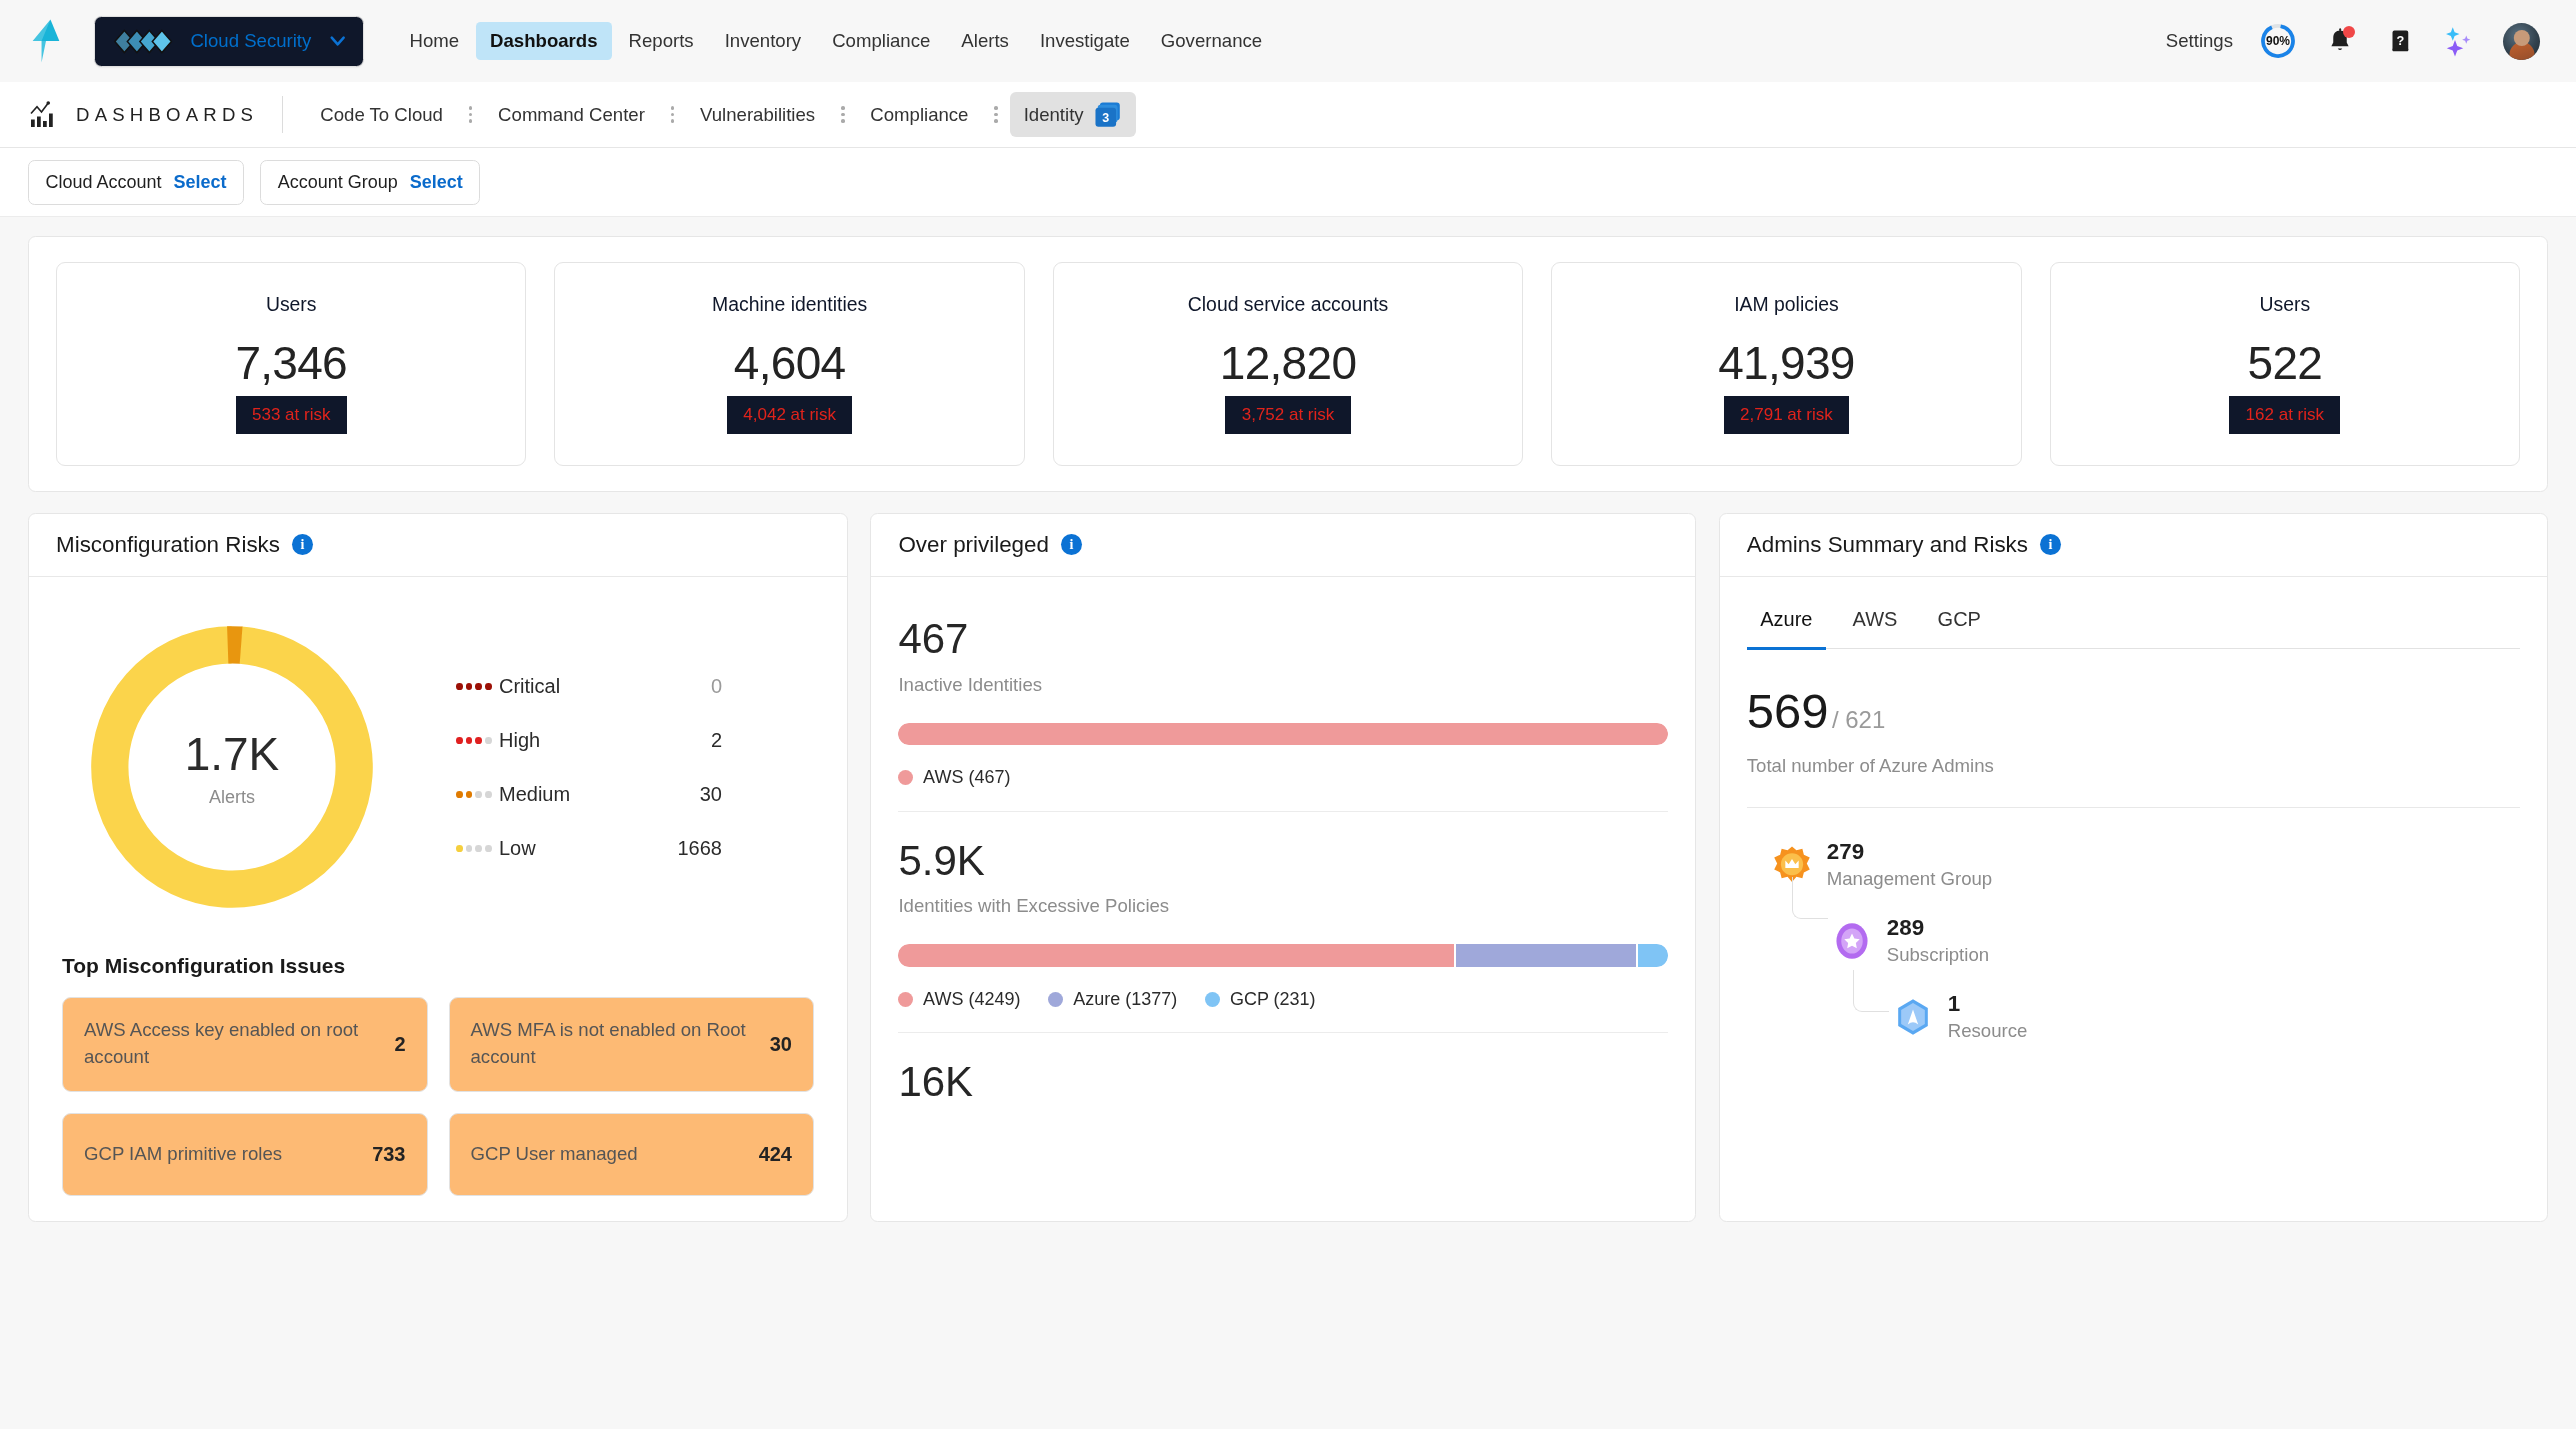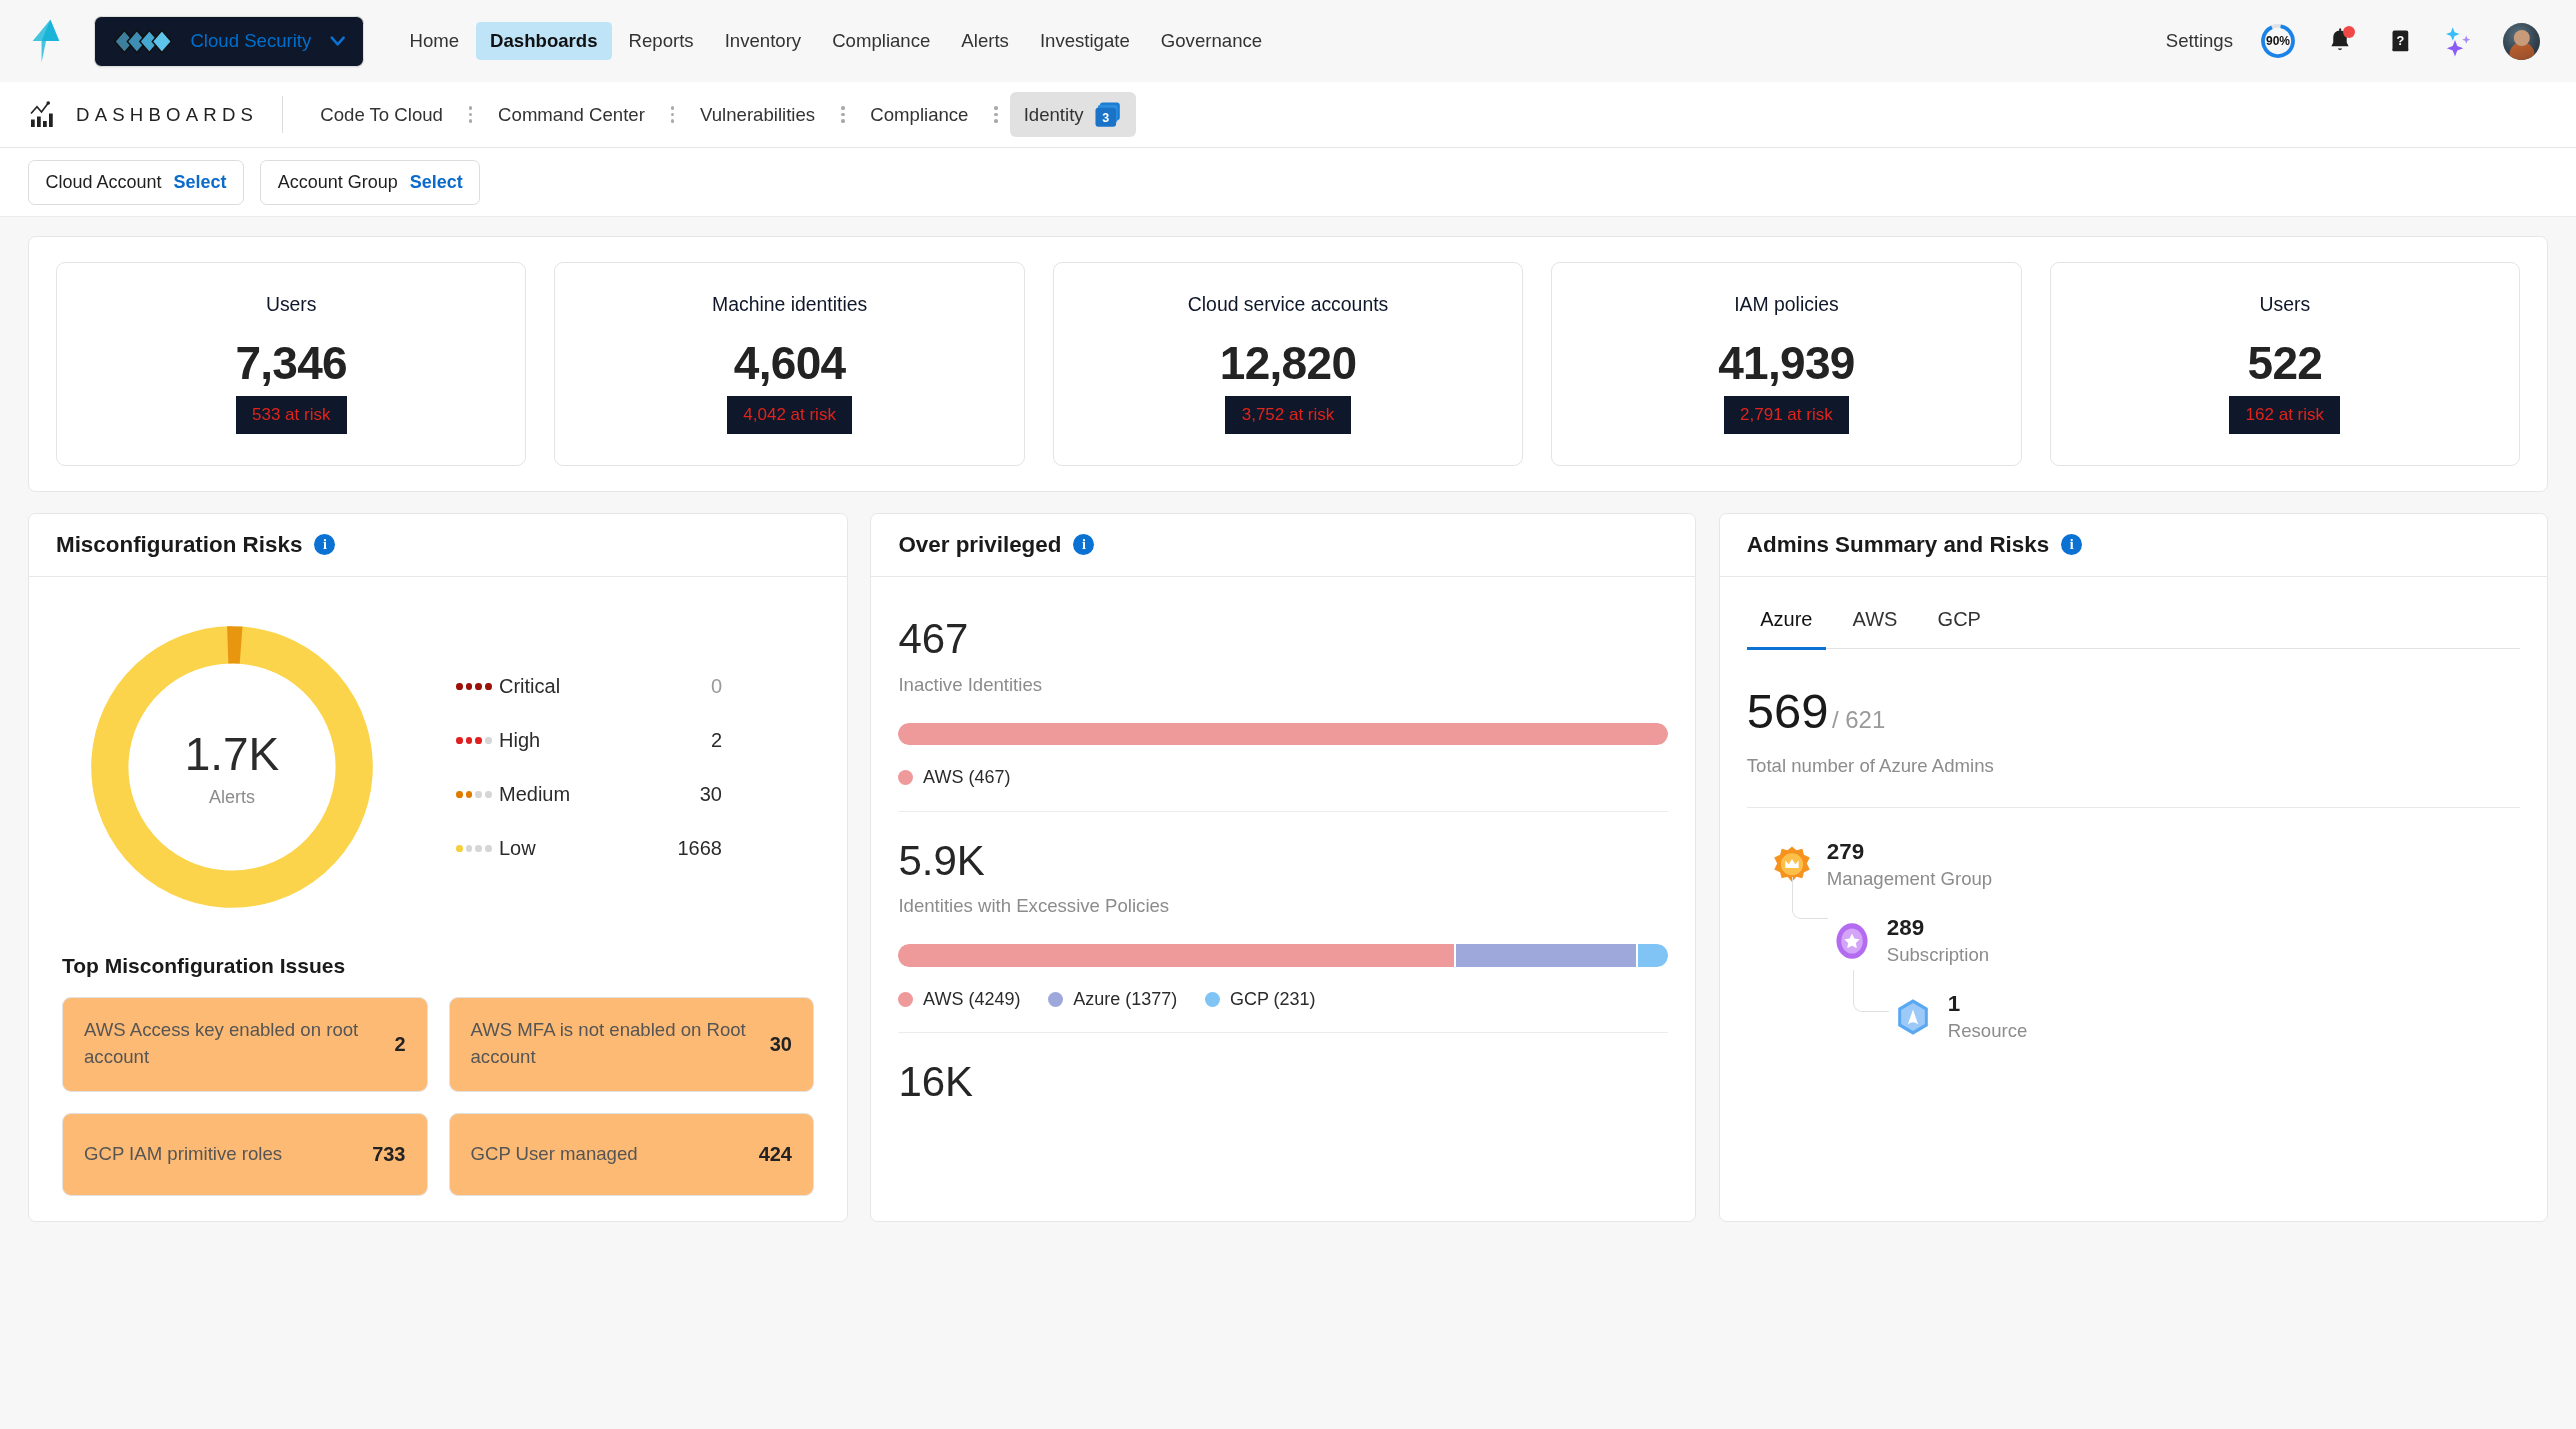--- a/index.html
+++ b/index.html
@@ -102,40 +102,40 @@
 
   .kpirow {
     background: #ffffff; border: 0.7px solid #e6e6e6; border-radius: 7.5px;
     padding: 25px 27px; display: flex; gap: 28px;
   }
   .kpicard {
     flex: 1; border: 0.7px solid #e4e4e4; border-radius: 9px; background: #fff;
     padding: 30px 15px 31px 15px; text-align: center;
   }
   .kpi-title { font-size: 19.4px; color: #0f172a; margin-bottom: 19.4px; }
-  .kpi-value { font-size: 46px; font-weight: 700; color: #232323; letter-spacing: -0.7px; }
+  .kpi-value { font-size: 46px; font-weight: 400; color: #232323; letter-spacing: -0.7px; }
   .kpi-risk {
     display: inline-block; margin-top: 6px;
     background: #0f172a; color: #e0231b; font-size: 17px;
     border-radius: 0; padding: 9px 16.4px;
   }
 
   .panels { display: flex; gap: 22.4px; margin-top: 21px; }
   .panel {
     background: #fff; border: 0.7px solid #e6e6e6; border-radius: 7.5px;
     overflow: hidden;
   }
   .panel.p1 { width: 820px; }
   .panel.p2 { width: 826px; }
   .panel.p3 { flex: 1; }
   .panel-head {
     height: 63px; display: flex; align-items: center; gap: 12px;
     padding: 0 27px; border-bottom: 0.7px solid #e8e8e8;
   }
-  .panel-title { font-size: 22.4px; font-weight: 700; color: #1a1a1a; white-space: nowrap;}
+  .panel-title { font-size: 22.4px; font-weight: 400; color: #1a1a1a; white-space: nowrap;}
   .info-i {
     width: 21px; height: 21px; border-radius: 50%; background: #0b72d4;
     color: #fff; font-size: 14px; font-weight: 700; font-family: "Liberation Serif", serif;
     display: flex; align-items: center; justify-content: center; flex: 0 0 auto; cursor: pointer;
   }
   .panel-body { padding: 25px 27px; }
 
   
   .donut-wrap { display: flex; align-items: center; padding: 16.4px 0 7.5px 0; }
   .donut { width: 298px; height: 298px; position: relative; margin-left: 27px;}

